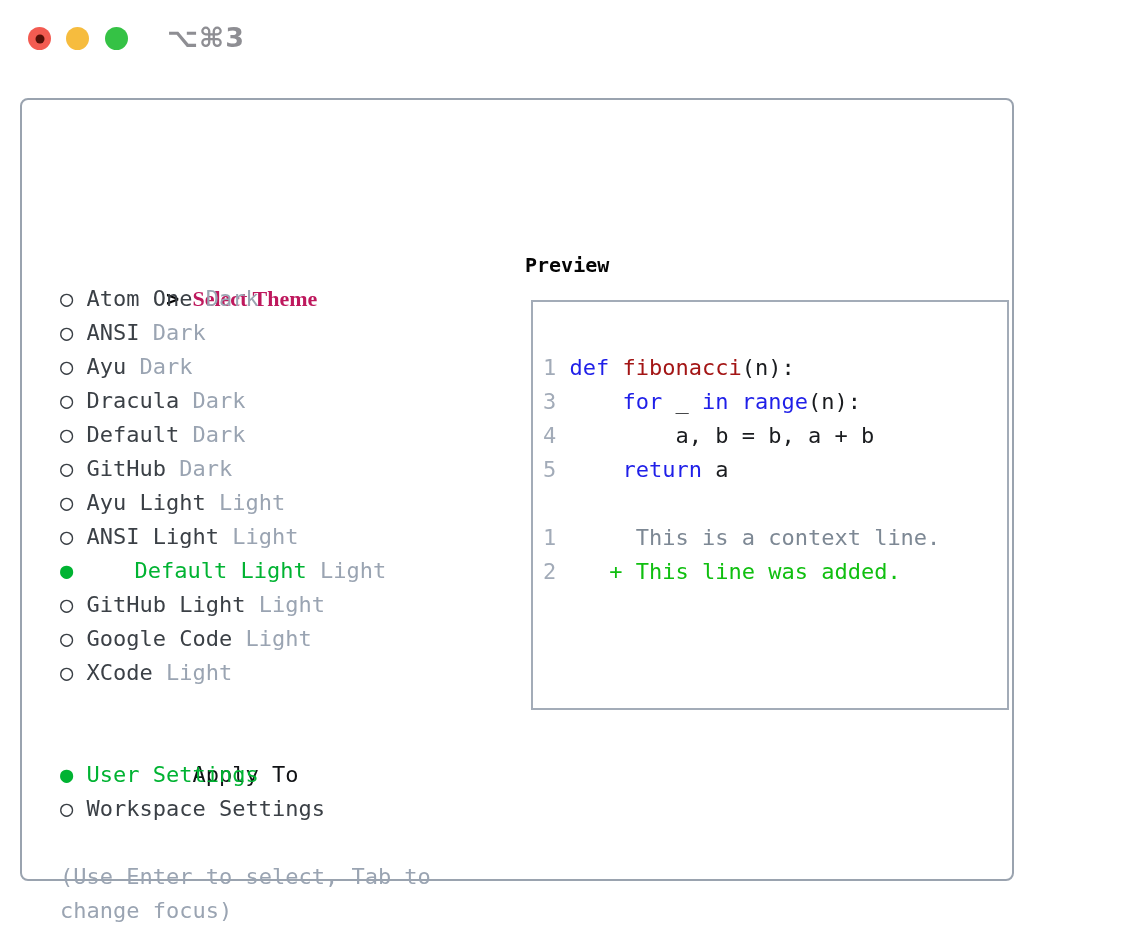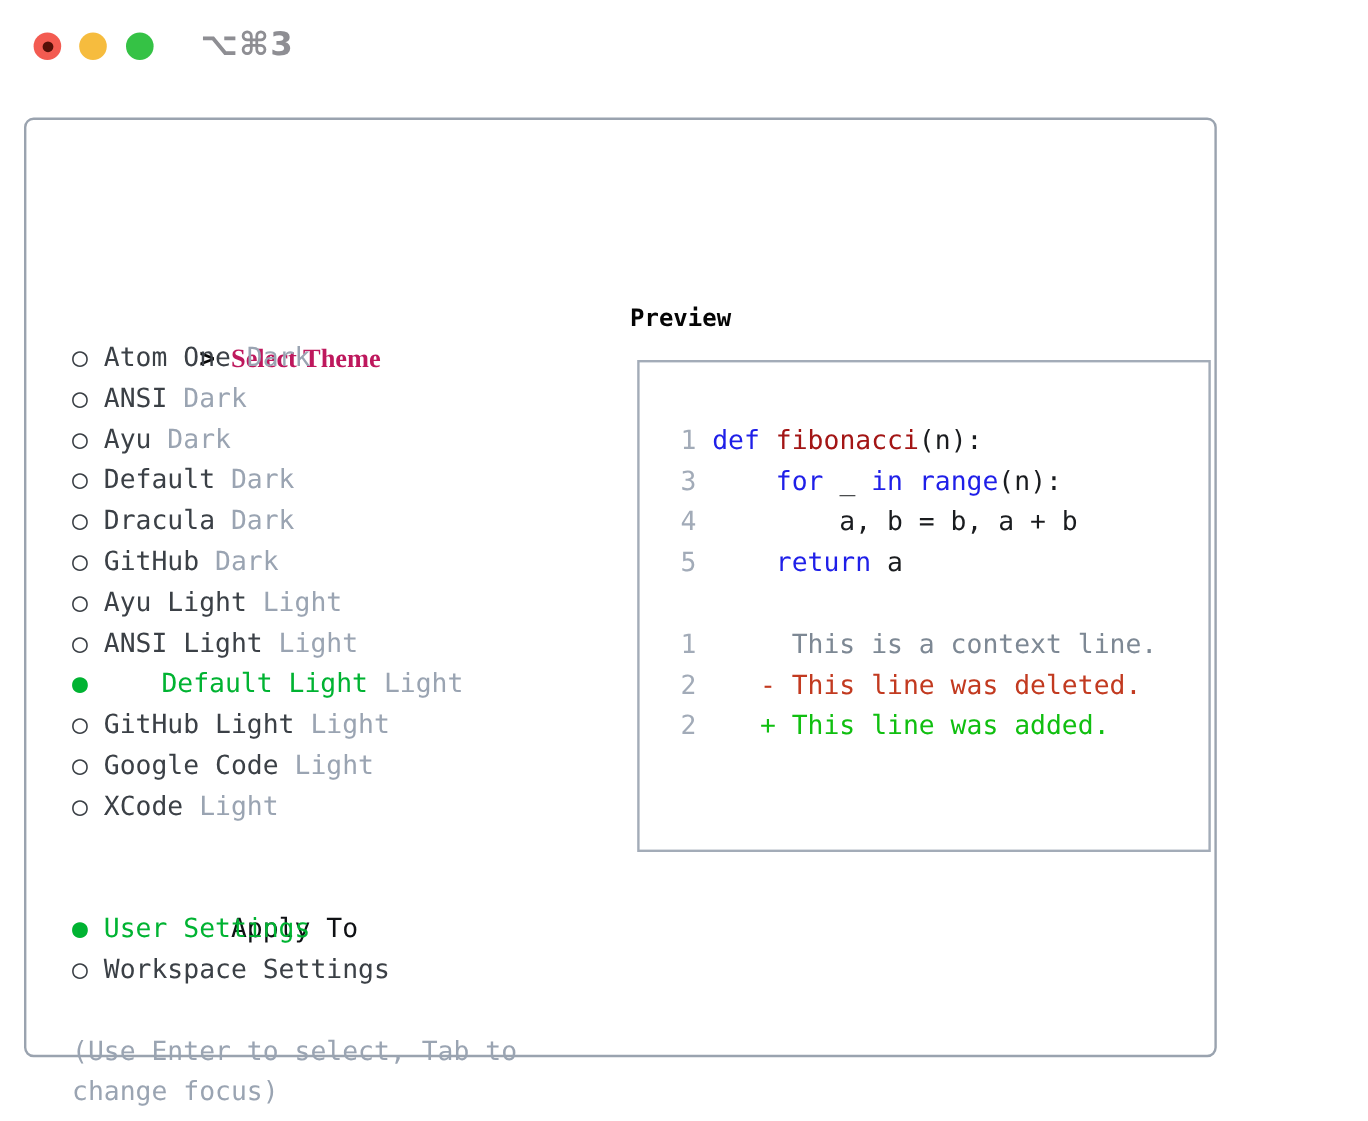--- a/index.html
+++ b/index.html
@@ -72,21 +72,21 @@
   
   .preview-title{
     position:absolute;left:503px;top:148px;font-size:20px;line-height:34px;
     font-weight:bold;color:#050505;
   }
   .preview-box{
     position:absolute;left:509px;top:200px;width:478px;height:410px;
     border:2px solid #a3acb8;background:#fff;overflow:hidden;
     padding:15px 0 0 10px;
   }
-  .code-line{white-space:pre;font-size:22px;line-height:34px;height:34px;margin-left:24px;}
+  .code-line{white-space:pre;font-size:22px;line-height:34px;height:34px;}
   .sg-num{color:var(--num-gray);}
   .sg-fg{color:var(--fg);}
   .sg-kw{color:var(--kw-blue);}
   .sg-fn{color:var(--fn-red);}
   .sg-ctx{color:var(--ctx-gray);}
   .sg-del{color:var(--diff-red);}
   .sg-add{color:var(--diff-green);}
 </style>
 </head>
 <body>
@@ -104,22 +104,22 @@
 
     <div class="left-col">
       <div class="row">
         <span class="cursor">&gt;</span><span class="hdr">Select Theme</span>
       </div>
 
       <div id="theme-list">
           <div class="row"><span class="mk">○</span><span class="nm">Atom One</span><span class="variant">Dark</span></div>
           <div class="row"><span class="mk">○</span><span class="nm">ANSI</span><span class="variant">Dark</span></div>
           <div class="row"><span class="mk">○</span><span class="nm">Ayu</span><span class="variant">Dark</span></div>
+          <div class="row"><span class="mk">○</span><span class="nm">Dracula</span><span class="variant">Dark</span></div>
           <div class="row"><span class="mk">○</span><span class="nm">Default</span><span class="variant">Dark</span></div>
-          <div class="row"><span class="mk">○</span><span class="nm">Dracula</span><span class="variant">Dark</span></div>
           <div class="row"><span class="mk">○</span><span class="nm">GitHub</span><span class="variant">Dark</span></div>
           <div class="row"><span class="mk">○</span><span class="nm">Ayu Light</span><span class="variant">Light</span></div>
           <div class="row"><span class="mk">○</span><span class="nm">ANSI Light</span><span class="variant">Light</span></div>
           <div class="row"><span class="mk sel">●</span><span class="nm sel">Default Light</span><span class="variant">Light</span></div>
           <div class="row"><span class="mk">○</span><span class="nm">GitHub Light</span><span class="variant">Light</span></div>
           <div class="row"><span class="mk">○</span><span class="nm">Google Code</span><span class="variant">Light</span></div>
           <div class="row"><span class="mk">○</span><span class="nm">XCode</span><span class="variant">Light</span></div>
         </div>
 
       <div class="row blank"></div>
@@ -141,20 +141,19 @@
     <div class="preview-title">Preview</div>
     <div class="preview-box">
       <div id="preview-lines">
           <div class="code-line">&nbsp;</div>
           <div class="code-line"><span class="sg-num">1 </span><span class="sg-kw">def</span><span class="sg-fg"> </span><span class="sg-fn">fibonacci</span><span class="sg-fg">(n):</span></div>
           <div class="code-line"><span class="sg-num">3</span><span class="sg-fg">     </span><span class="sg-kw">for</span><span class="sg-fg"> _ </span><span class="sg-kw">in</span><span class="sg-fg"> </span><span class="sg-kw">range</span><span class="sg-fg">(n):</span></div>
           <div class="code-line"><span class="sg-num">4</span><span class="sg-fg">         a, b = b, a + b</span></div>
           <div class="code-line"><span class="sg-num">5</span><span class="sg-fg">     </span><span class="sg-kw">return</span><span class="sg-fg"> a</span></div>
           <div class="code-line">&nbsp;</div>
           <div class="code-line"><span class="sg-num">1</span><span class="sg-ctx">      This is a context line.</span></div>
-          <div class="code-line"><span class="sg-num">2</span><span class="sg-del">    - This line was deleted.</span></div>
           <div class="code-line"><span class="sg-num">2</span><span class="sg-add">    + This line was added.</span></div>
           <div class="code-line">&nbsp;</div>
         </div>
     </div>
 
   </div>
 </div>
 
 </body></html>

